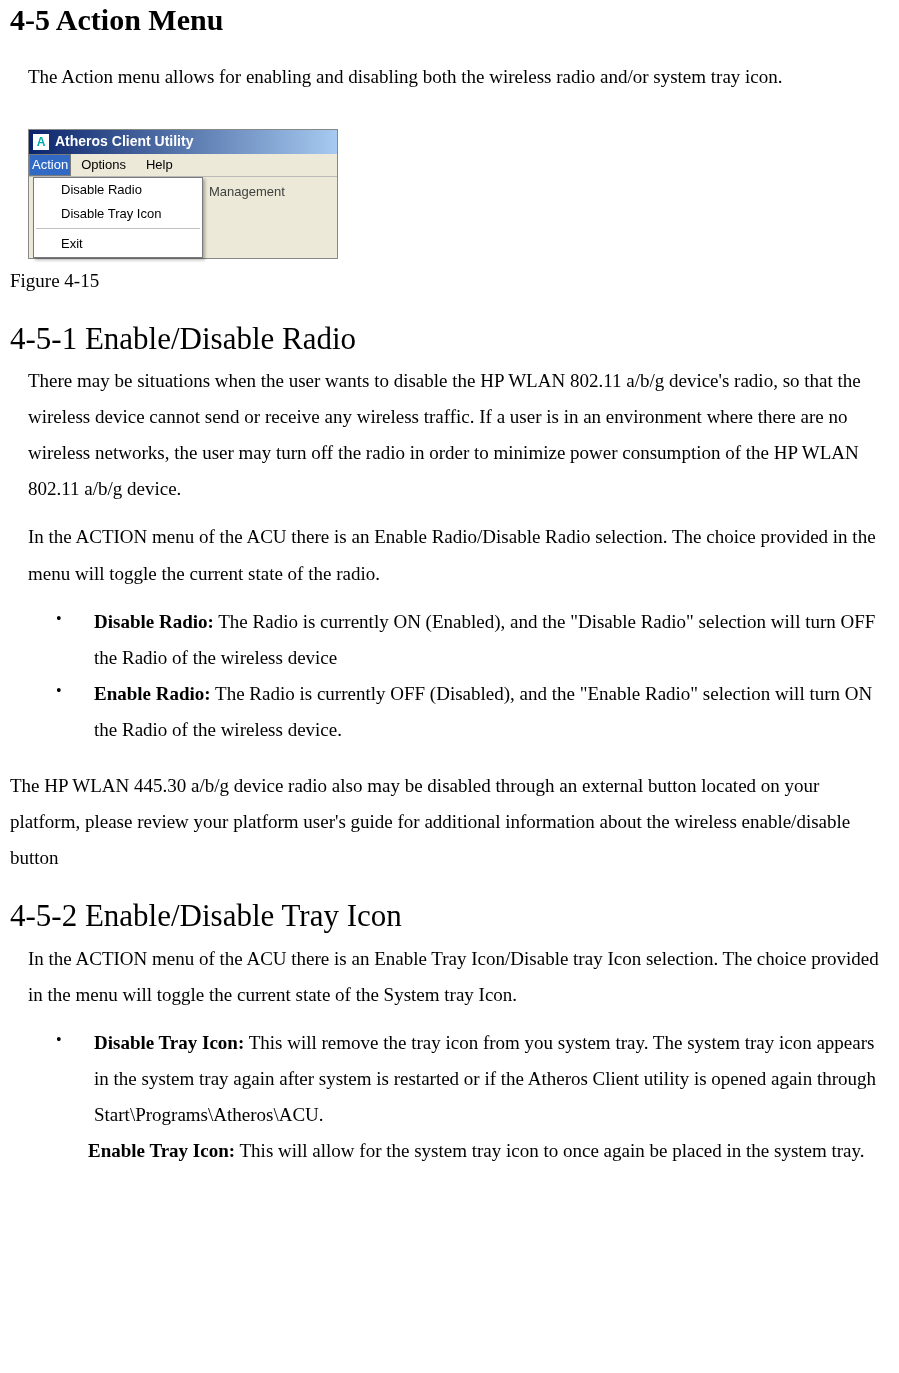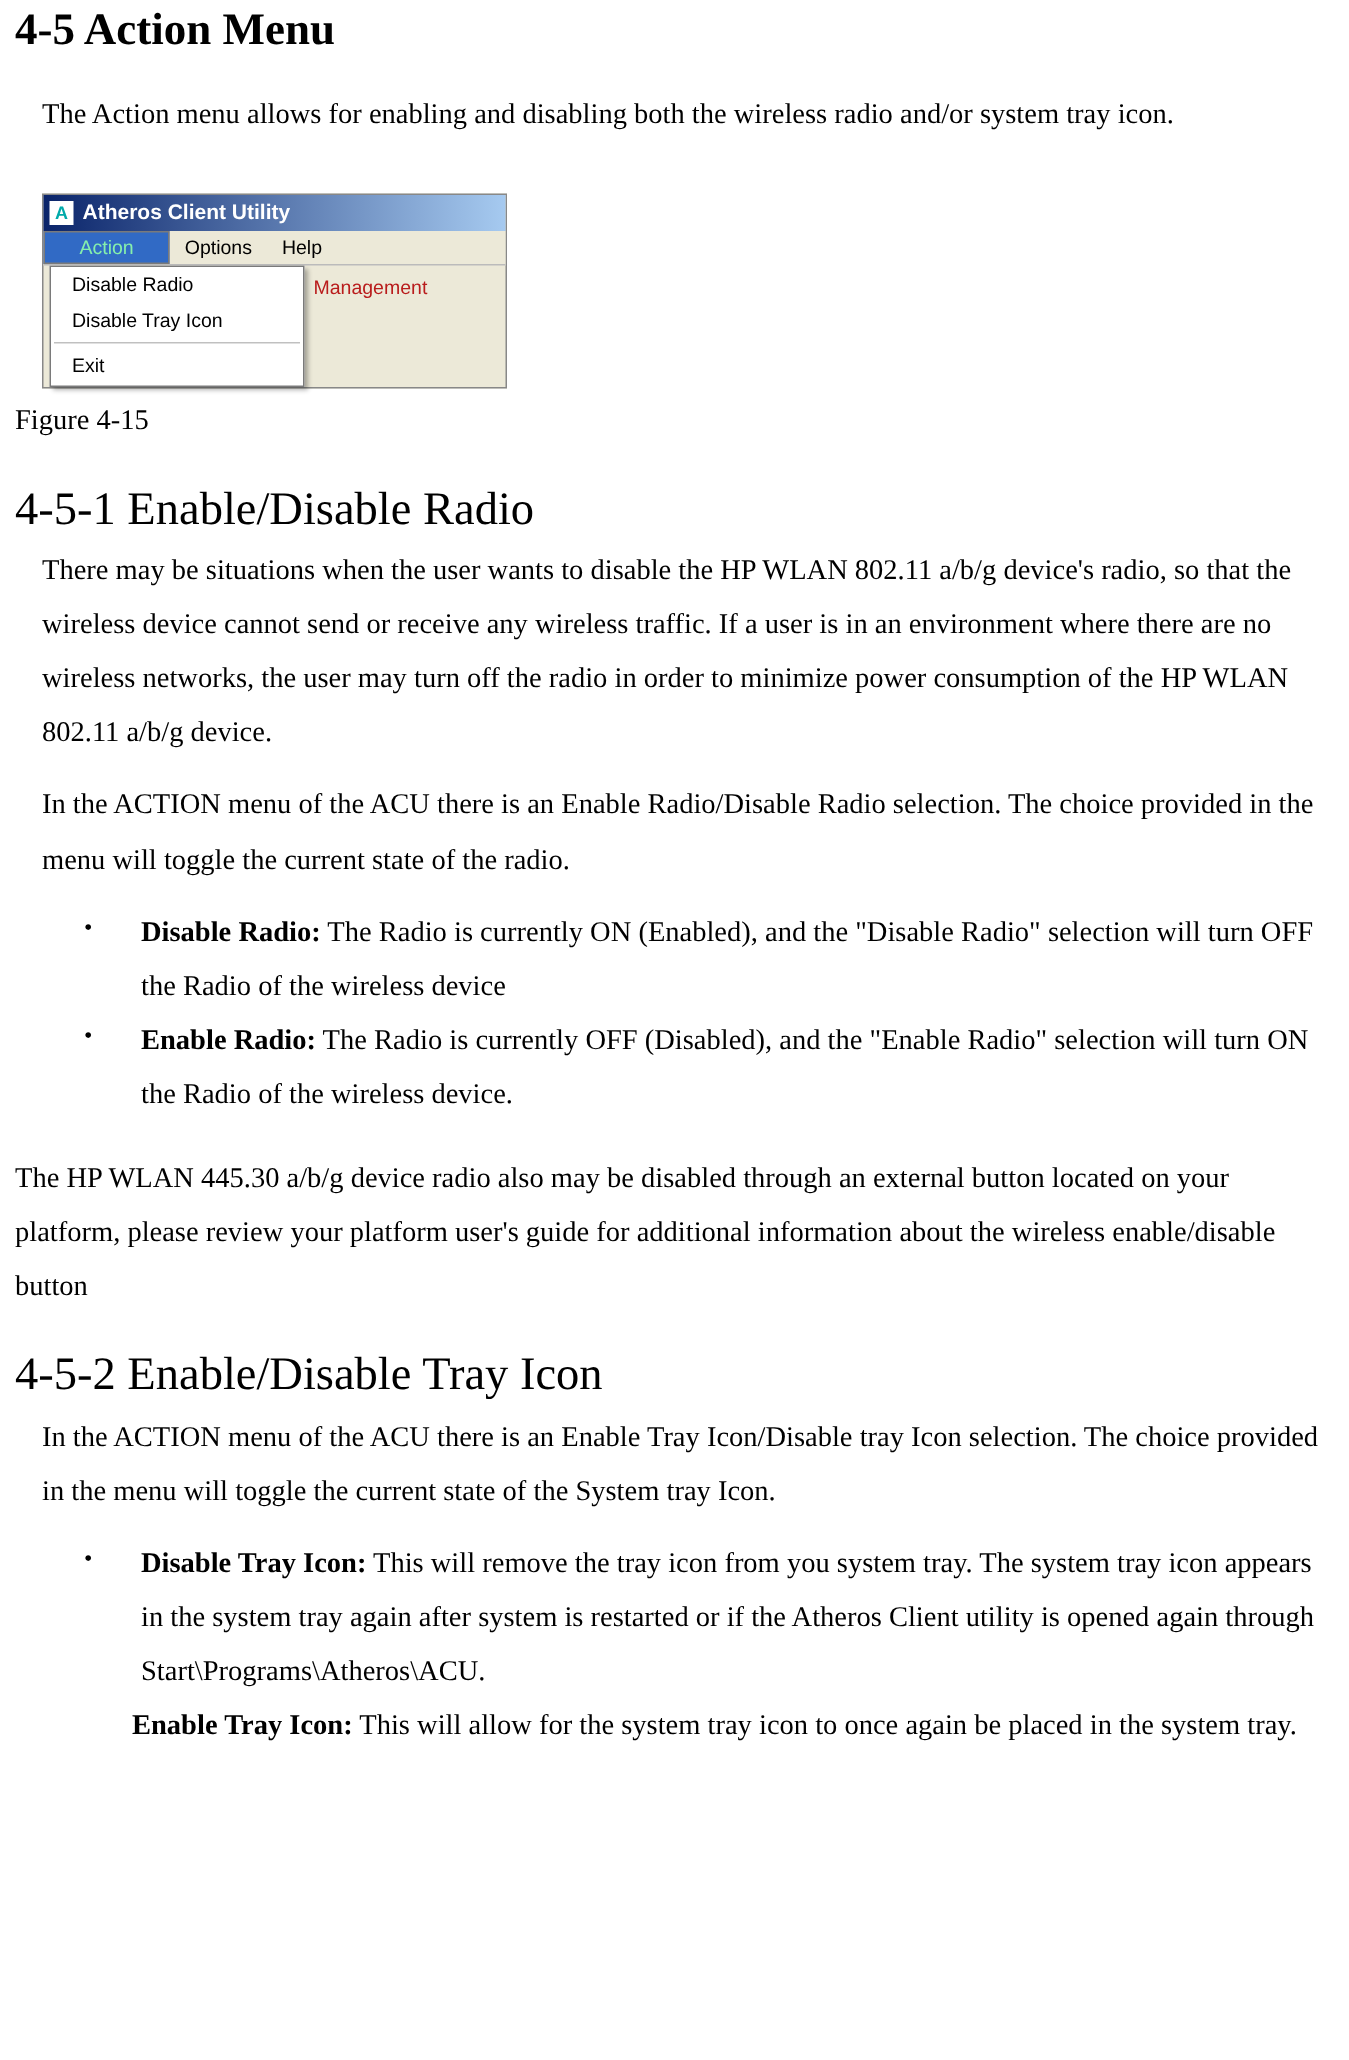--- a/index.html
+++ b/index.html
@@ -68,48 +68,48 @@
       display: flex;
       height: 22px;
       align-items: center;
     }
     .menubar-item {
       padding: 12px 10px;
       font-size: 13px;
     }
     .menubar-item.active {
       background: #316ac5;
-      color: #86efac;
+      color: #ffffff;
       border: 1px solid #7a7a7a;
-      padding: 1px 23px;
+      padding: 1px 2px;
     }
     .content-row {
       display: flex;
     }
     .dropdown {
       background: #fff;
       border: 1px solid #7a7a7a;
       box-shadow: 2px 2px 3px rgba(0,0,0,0.3);
       width: 168px;
       margin-left: 4px;
     }
     .dropdown-item {
-      padding: 3px 14px;
+      padding: 3px 27px;
       font-size: 13px;
     }
     .dropdown-sep {
       height: 1px;
       background: #c0c0c0;
       margin: 2px 2px;
       border-bottom: 1px solid #fff;
     }
     .tab-label {
       padding: 6px 6px 0 6px;
       font-size: 13px;
-      color: #b91c1c;
+      color: #404040;
     }
     ul.bullets {
       list-style: none;
       padding: 0;
       margin: 0;
     }
     ul.bullets > li {
       position: relative;
       padding-left: 84px;
       margin: 0;

